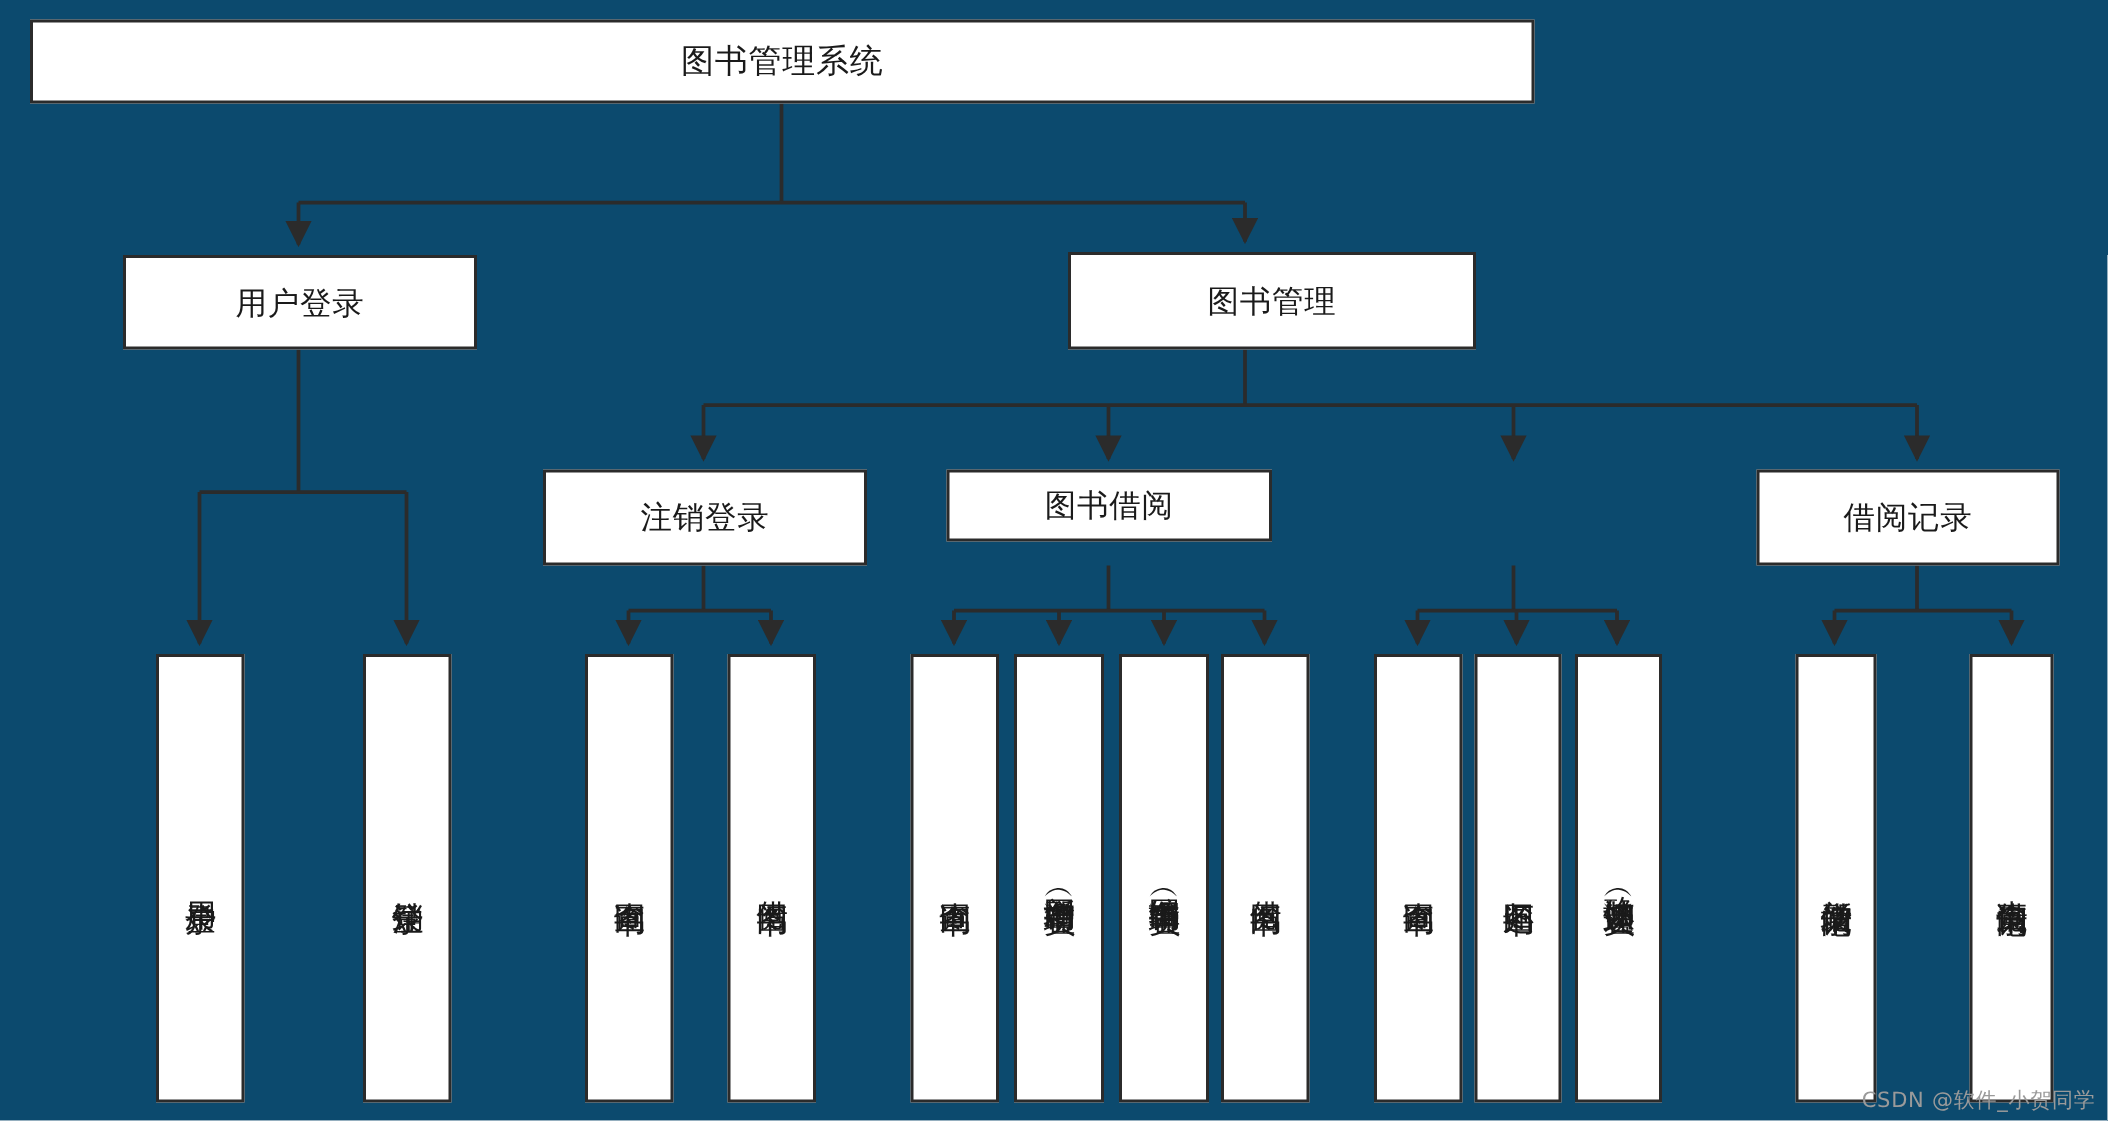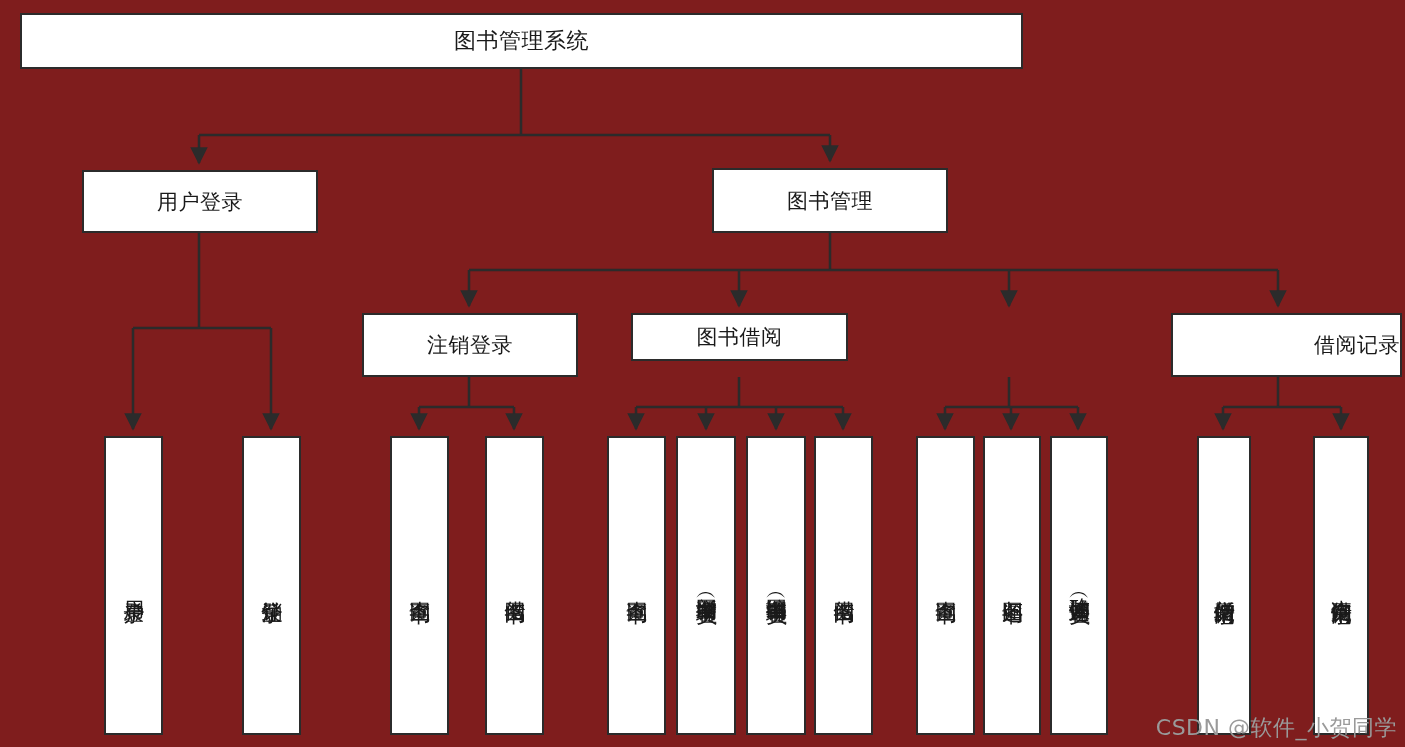--- a/index.html
+++ b/index.html
@@ -7,21 +7,21 @@
     padding: 0;
     background: #ffffff;
   }
   body {
     font-family: "DejaVu Sans", "Liberation Sans", sans-serif;
   }
   #canvas {
     position: relative;
     width: 1405px;
     height: 747px;
-    background: #7f1d1d;
+    background: #0c4a6e;
     overflow: hidden;
   }
   svg#wires {
     position: absolute;
     left: 0;
     top: 0;
     width: 1405px;
     height: 747px;
   }
   .node {
@@ -51,21 +51,21 @@
     writing-mode: vertical-rl;
     text-orientation: upright;
     white-space: normal;
     display: block;
   }
   .node.root { font-size: 22px; }
   .watermark {
     position: absolute;
     right: 8px;
     bottom: 4px;
-    font-size: 22px;
+    font-size: 14px;
     color: #9a9a9a;
     white-space: nowrap;
     letter-spacing: 0.5px;
   }
 </style>
 </head>
 <body>
 
 <div id="canvas">
 
@@ -119,31 +119,31 @@
     </g>
   </svg>
 
   <div class="node h root" style="left:20px; top:13px; width:1003px; height:56px;">
     <span>图书管理系统</span>
   </div>
 
   <div class="node h" style="left:82px; top:170px; width:236px; height:63px;">
     <span>用户登录</span>
   </div>
-  <div class="node h" style="left:712px; top:168px; width:236px; height:65px;">
+  <div class="node h" style="left:712px; top:168px; width:272px; height:65px;">
     <span>图书管理</span>
   </div>
 
   <div class="node h" style="left:362px; top:313px; width:216px; height:64px;">
     <span>注销登录</span>
   </div>
   <div class="node h" style="left:631px; top:313px; width:217px; height:48px;">
     <span>图书借阅</span>
   </div>
-  <div class="node h" style="left:1171px; top:313px; width:231px; height:64px;justify-content:flex-end;">
+  <div class="node h" style="left:1171px; top:313px; width:202px; height:64px;">
     <span>借阅记录</span>
   </div>
 
   <div class="node v" style="left:104px; top:436px; width:59px; height:299px;">
     <span class="vtext">用户登录</span>
   </div>
   <div class="node v" style="left:242px; top:436px; width:59px; height:299px;">
     <span class="vtext">注销登录</span>
   </div>
 

